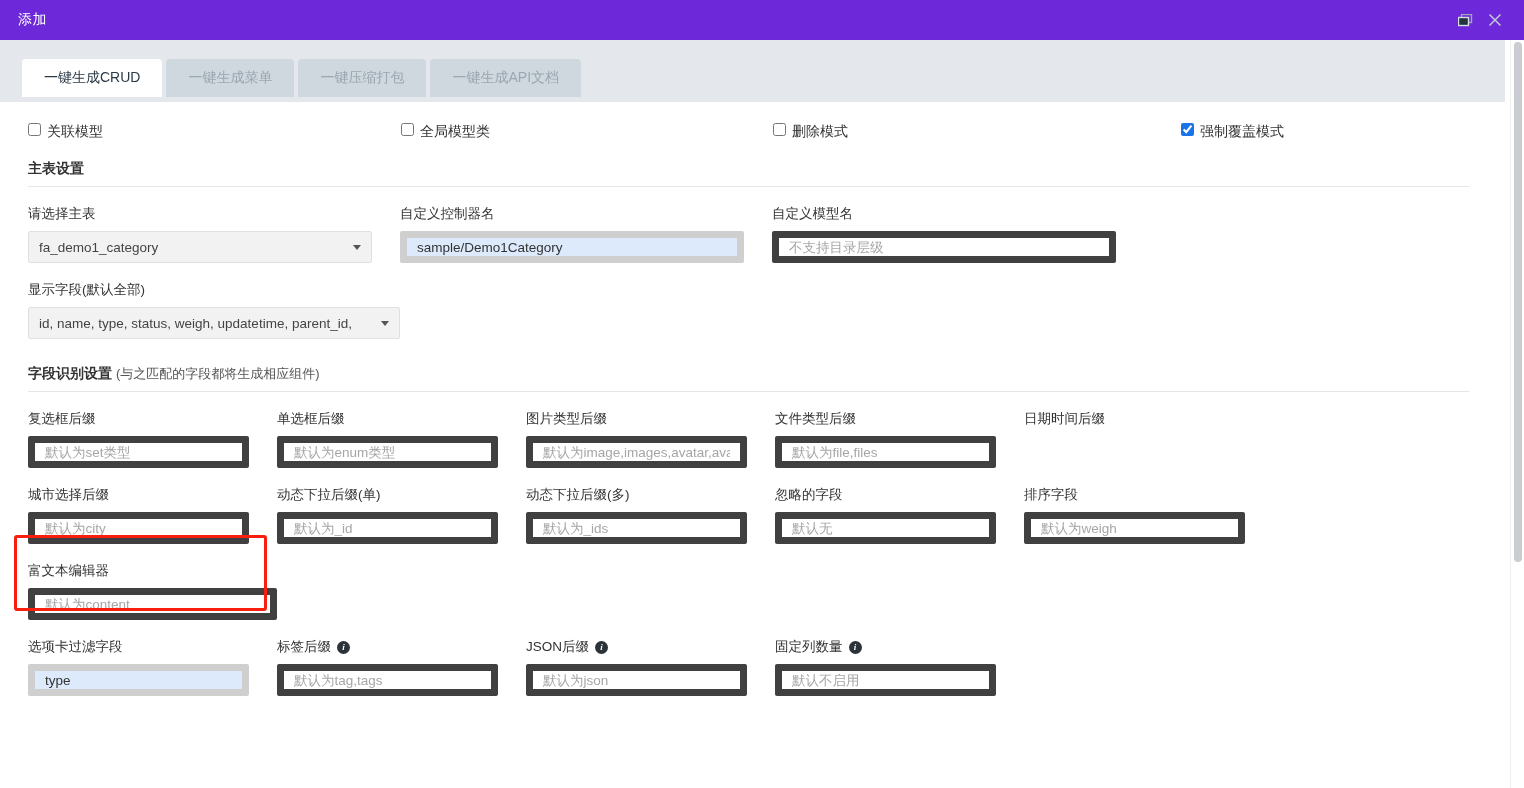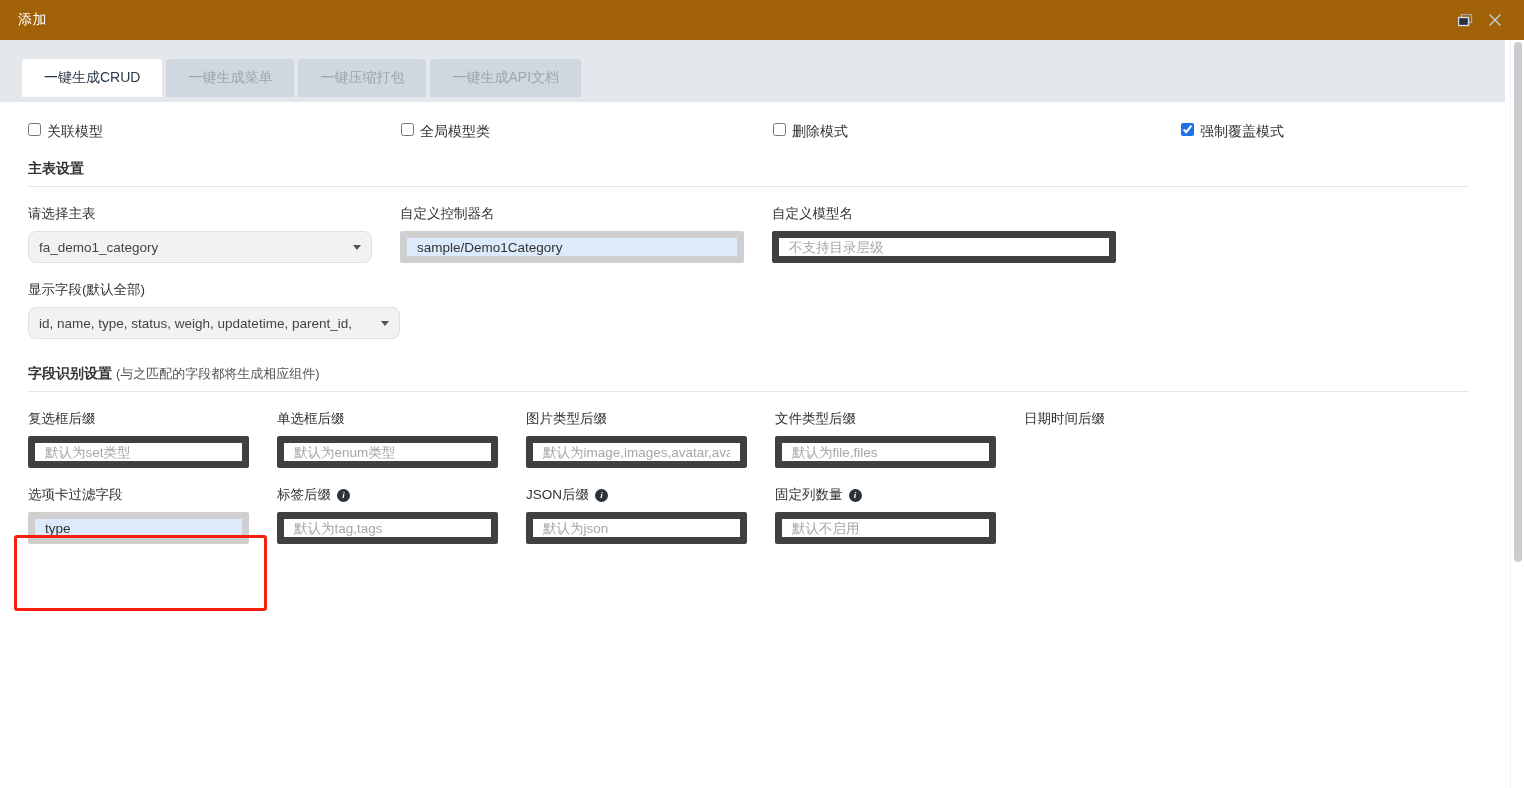--- a/index.html
+++ b/index.html
@@ -8,21 +8,21 @@
     width: 1524px; height: 788px;
     overflow: hidden;
     background: #ffffff;
     font-family: "Liberation Sans", "DejaVu Sans", sans-serif;
     -webkit-font-smoothing: antialiased;
   }
 
   
   .titlebar {
     height: 40px;
-    background: #a16207;
+    background: #6d28d9;
     display: flex;
     align-items: center;
     padding: 0 14px 0 18px;
     color: #ffffff;
   }
   .titlebar .title {
     font-size: 14px;
     letter-spacing: .5px;
     flex: 1;
   }
@@ -156,21 +156,21 @@
   }
   input.ctl::placeholder { color: #a6a6a6; }
   input.ctl.filled-blue {
     background: #ddeafb;
     border-color: #cfcfcf;
   }
   .selectbox {
     width: 100%;
     height: 32px;
     border: 1px solid #e0e0e0;
-    border-radius: 8px;
+    border-radius: 2px;
     background: #f2f2f2;
     display: flex;
     align-items: center;
     padding: 0 10px;
     font-size: 13.5px;
     color: #444;
     cursor: pointer;
     overflow: hidden;
   }
   .selectbox .txt {
@@ -329,20 +329,46 @@
       </div>
       <div class="field w6">
         <div class="label">文件类型后缀</div>
         <input class="ctl" placeholder="默认为file,files" style="">
       </div>
       <div class="field w6">
         <div class="label">日期时间后缀</div>
       </div>
     </div>
 
+    <div class="grid">
+      <div class="field w6">
+        <div class="label">城市选择后缀</div>
+        <input class="ctl" placeholder="默认为city" style="">
+      </div>
+      <div class="field w6">
+        <div class="label">动态下拉后缀(单)</div>
+        <input class="ctl" placeholder="默认为_id" style="">
+      </div>
+      <div class="field w6">
+        <div class="label">动态下拉后缀(多)</div>
+        <input class="ctl" placeholder="默认为_ids" style="">
+      </div>
+      <div class="field w6">
+        <div class="label">忽略的字段</div>
+        <input class="ctl" placeholder="默认无" style="">
+      </div>
+      <div class="field w6">
+        <div class="label">排序字段</div>
+        <input class="ctl" placeholder="默认为weigh" style="">
+      </div>
+      <div class="field w6" style="padding-right:0">
+        <div class="label">富文本编辑器</div>
+        <input class="ctl" placeholder="默认为content" style="">
+      </div>
+    </div>
 
     <div class="grid">
       <div class="field w6">
         <div class="label">选项卡过滤字段</div>
         <input class="ctl filled-blue" value="type" style="">
       </div>
       <div class="field w6">
         <div class="label">
           <span>标签后缀</span>
           <span class="info-icon">i</span>

